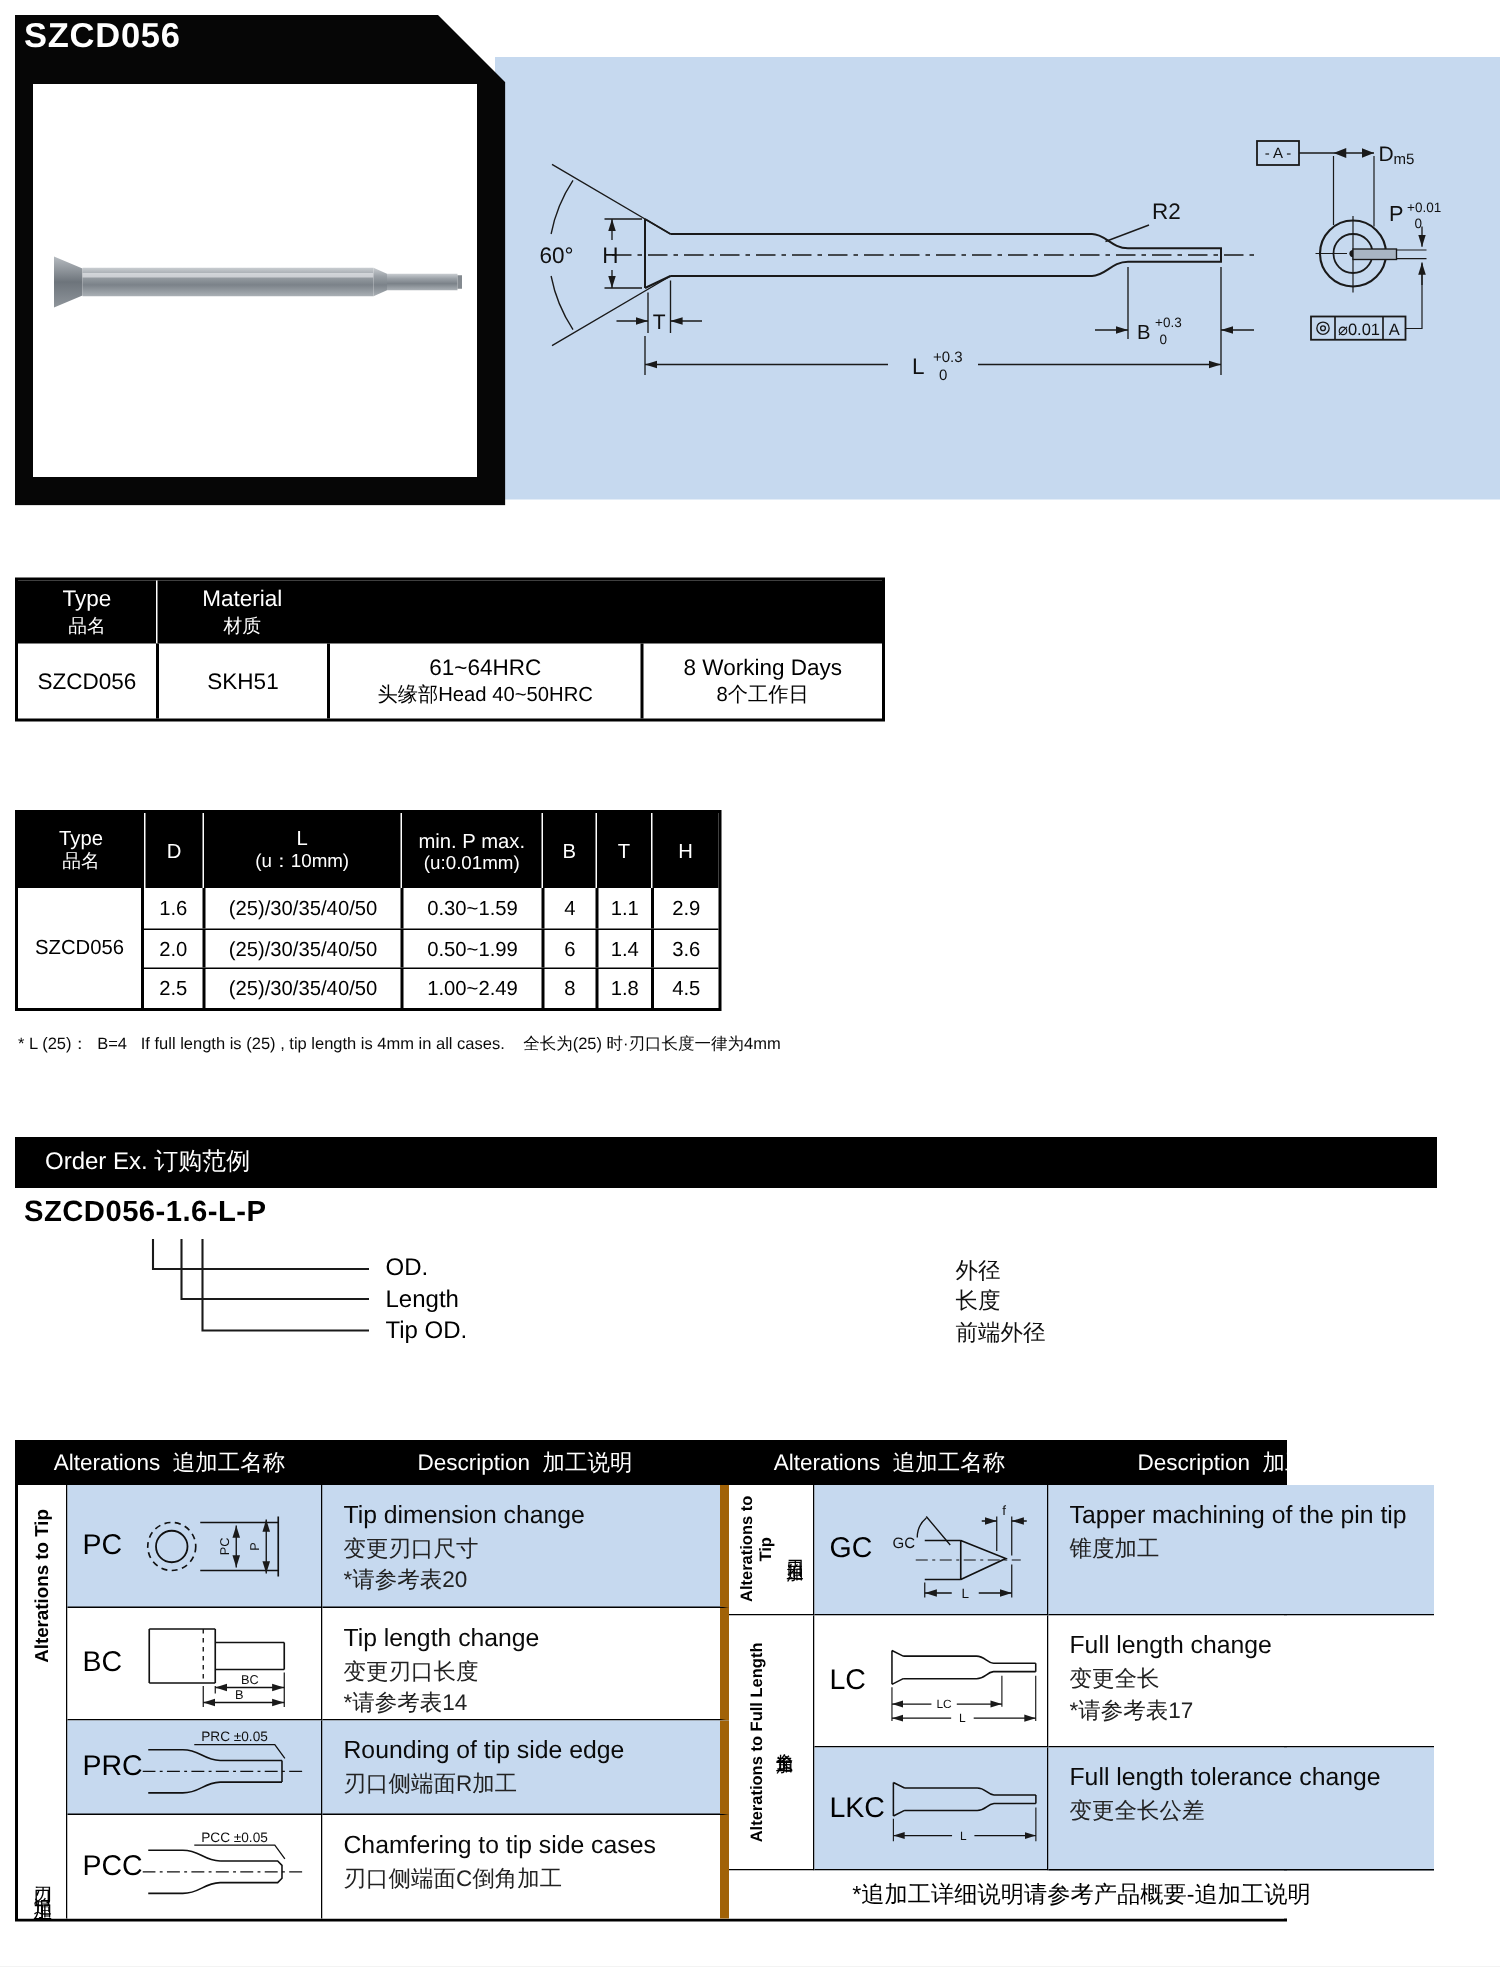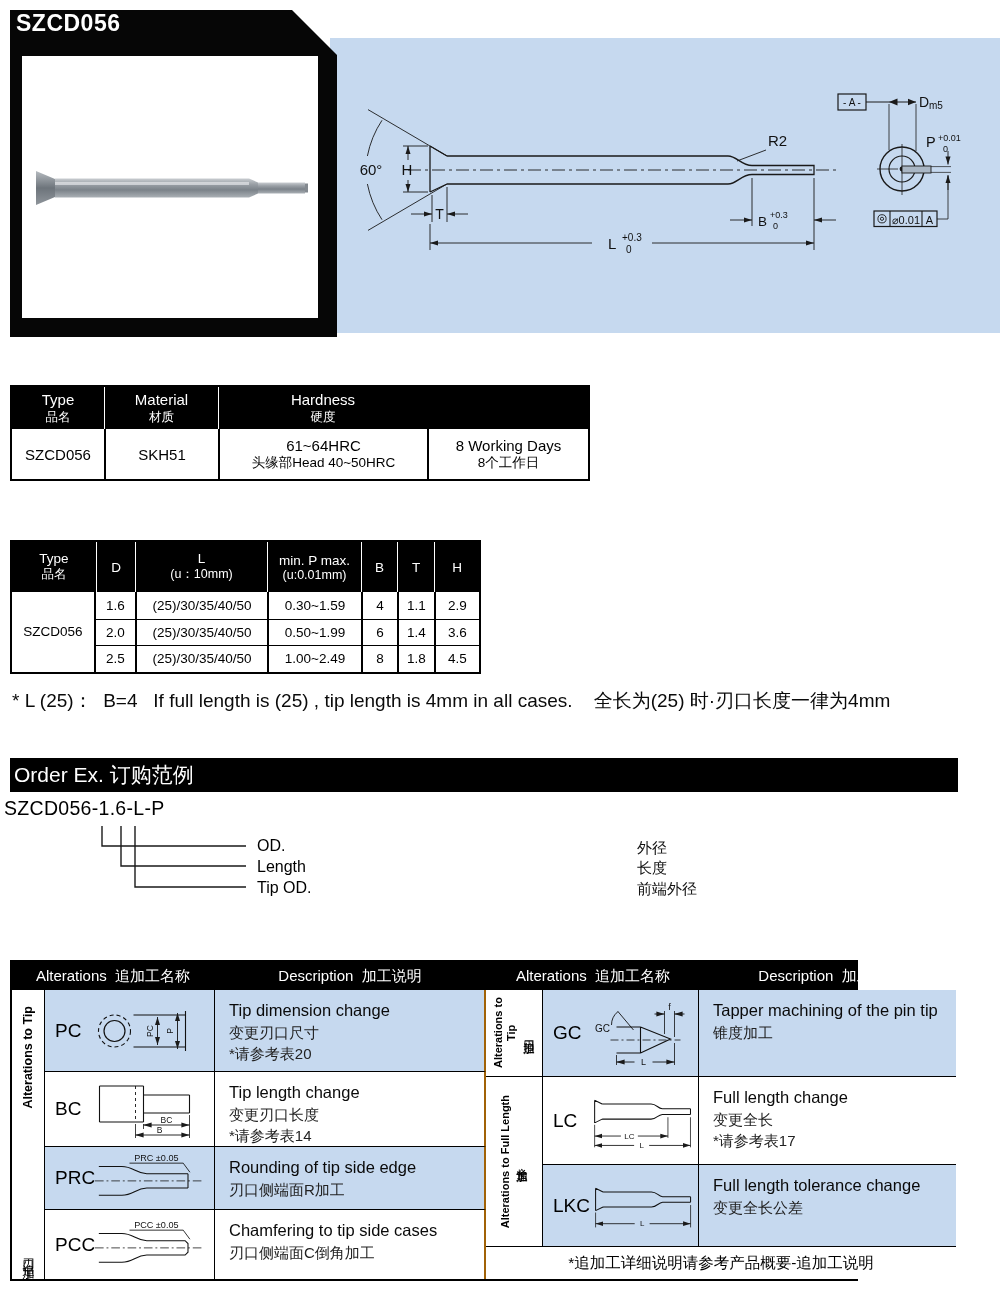--- a/index.html
+++ b/index.html
@@ -36,40 +36,40 @@
   .dim-header .s{font-size:12.5px}
   .dim-body{display:flex}
   .dim-type{flex:0 0 84px;display:flex;align-items:center;justify-content:center;font-size:13.5px;border-right:2px solid #000}
   .dim-rows{flex:1}
   .dim-row{display:flex;height:26.5px;font-size:13.5px}
   .dim-row + .dim-row{border-top:1.5px solid #000}
   .dim-row .c{display:flex;align-items:center;justify-content:center}
   .dim-row .c + .c{border-left:2px solid #000}
   .d1{flex:0 0 39px}.d2{flex:0 0 132px}.d3{flex:0 0 94px}.d4{flex:0 0 36px}.d5{flex:0 0 37px}.d6{flex:1}
 
-  .footnote{position:absolute;left:12px;top:688px;width:980px;font-size:19px;white-space:pre-wrap;color:#0a0a0a}
+  .footnote{position:absolute;left:12px;top:688px;width:980px;font-size:11px;white-space:pre-wrap;color:#0a0a0a}
 
   
   .order-bar{position:absolute;left:10px;top:758px;width:948px;height:34px;background:#000;color:#fff;
-             font-size:21px;line-height:34px;padding-left:4px}
-  .order-code{position:absolute;left:4px;top:797px;font-size:19.5px;font-weight:normal;letter-spacing:.3px}
+             font-size:16px;line-height:34px;padding-left:20px}
+  .order-code{position:absolute;left:16px;top:797px;font-size:19.5px;font-weight:bold;letter-spacing:.3px}
   .order-leaders{position:absolute;left:95px;top:820px}
   .ol-en{position:absolute;left:257px;font-size:16px;line-height:18px}
   .ol-cn{position:absolute;left:637px;font-size:15px;line-height:18px;color:#111}
 
   
   .alt-table{position:absolute;left:10px;top:960px;width:848px;border:2.5px solid #000;background:#fff}
   .alt-header{position:relative;height:28px;background:#000;color:#fff;font-size:15px}
   .alt-header .ahl{position:absolute;top:0;transform:translateX(-50%);line-height:27px;white-space:nowrap}
   .alt-body{display:flex}
   .alt-left{width:474px;display:grid;grid-template-columns:33px 170px 271px;grid-template-rows:82px 75px 63px 69px}
   .alt-right{width:470px;display:grid;grid-template-columns:57px 156px 257px;grid-template-rows:87px 88px 82px 32px}
   .ac{border-right:1.5px solid #000;border-bottom:1.5px solid #000;background:#fff}
   .ac.blue{background:#c6d9ef}
-  .ac.bdry{border-right:2px solid #a16207}
+  .ac.bdry{border-right:6px solid #a16207}
   .ac.no-bb{border-bottom:none}
   .ac.no-br{border-right:none}
   .grp{display:flex;flex-direction:column;align-items:center;justify-content:space-between;padding:16px 0}
   .grp2{display:flex;flex-direction:row;align-items:center;justify-content:center;gap:3px;padding:4px 0}
   .vtx{writing-mode:vertical-rl;transform:rotate(180deg);font-weight:bold;font-size:12.5px;white-space:nowrap}
   .vtx.wrap{white-space:normal;line-height:13px;text-align:center;font-size:11px;max-height:78px}
   .vtx.small{font-size:11px}
   .vcn{writing-mode:vertical-rl;text-orientation:upright;font-size:12.5px;letter-spacing:3px}
   .vcn.small{font-size:11.5px;letter-spacing:1px}
   .namecell{display:flex;align-items:center}
@@ -203,24 +203,20 @@
   <div class="spec-table">
     <div class="spec-header">
       <div class="hc w1">
           <span class="en">Type</span>
           <span class="cn">品名</span>
         </div>
       <div class="hc w2">
           <span class="en">Material</span>
           <span class="cn">材质</span>
         </div>
-      <div class="hc w3">
-          <span class="en">Hardness</span>
-          <span class="cn">硬度</span>
-        </div>
     </div>
     <div class="spec-body">
       <div class="bc w1">
           <span>SZCD056</span>
         </div>
       <div class="bc w2">
           <span>SKH51</span>
         </div>
       <div class="bc w3">
           <span>61~64HRC</span>

